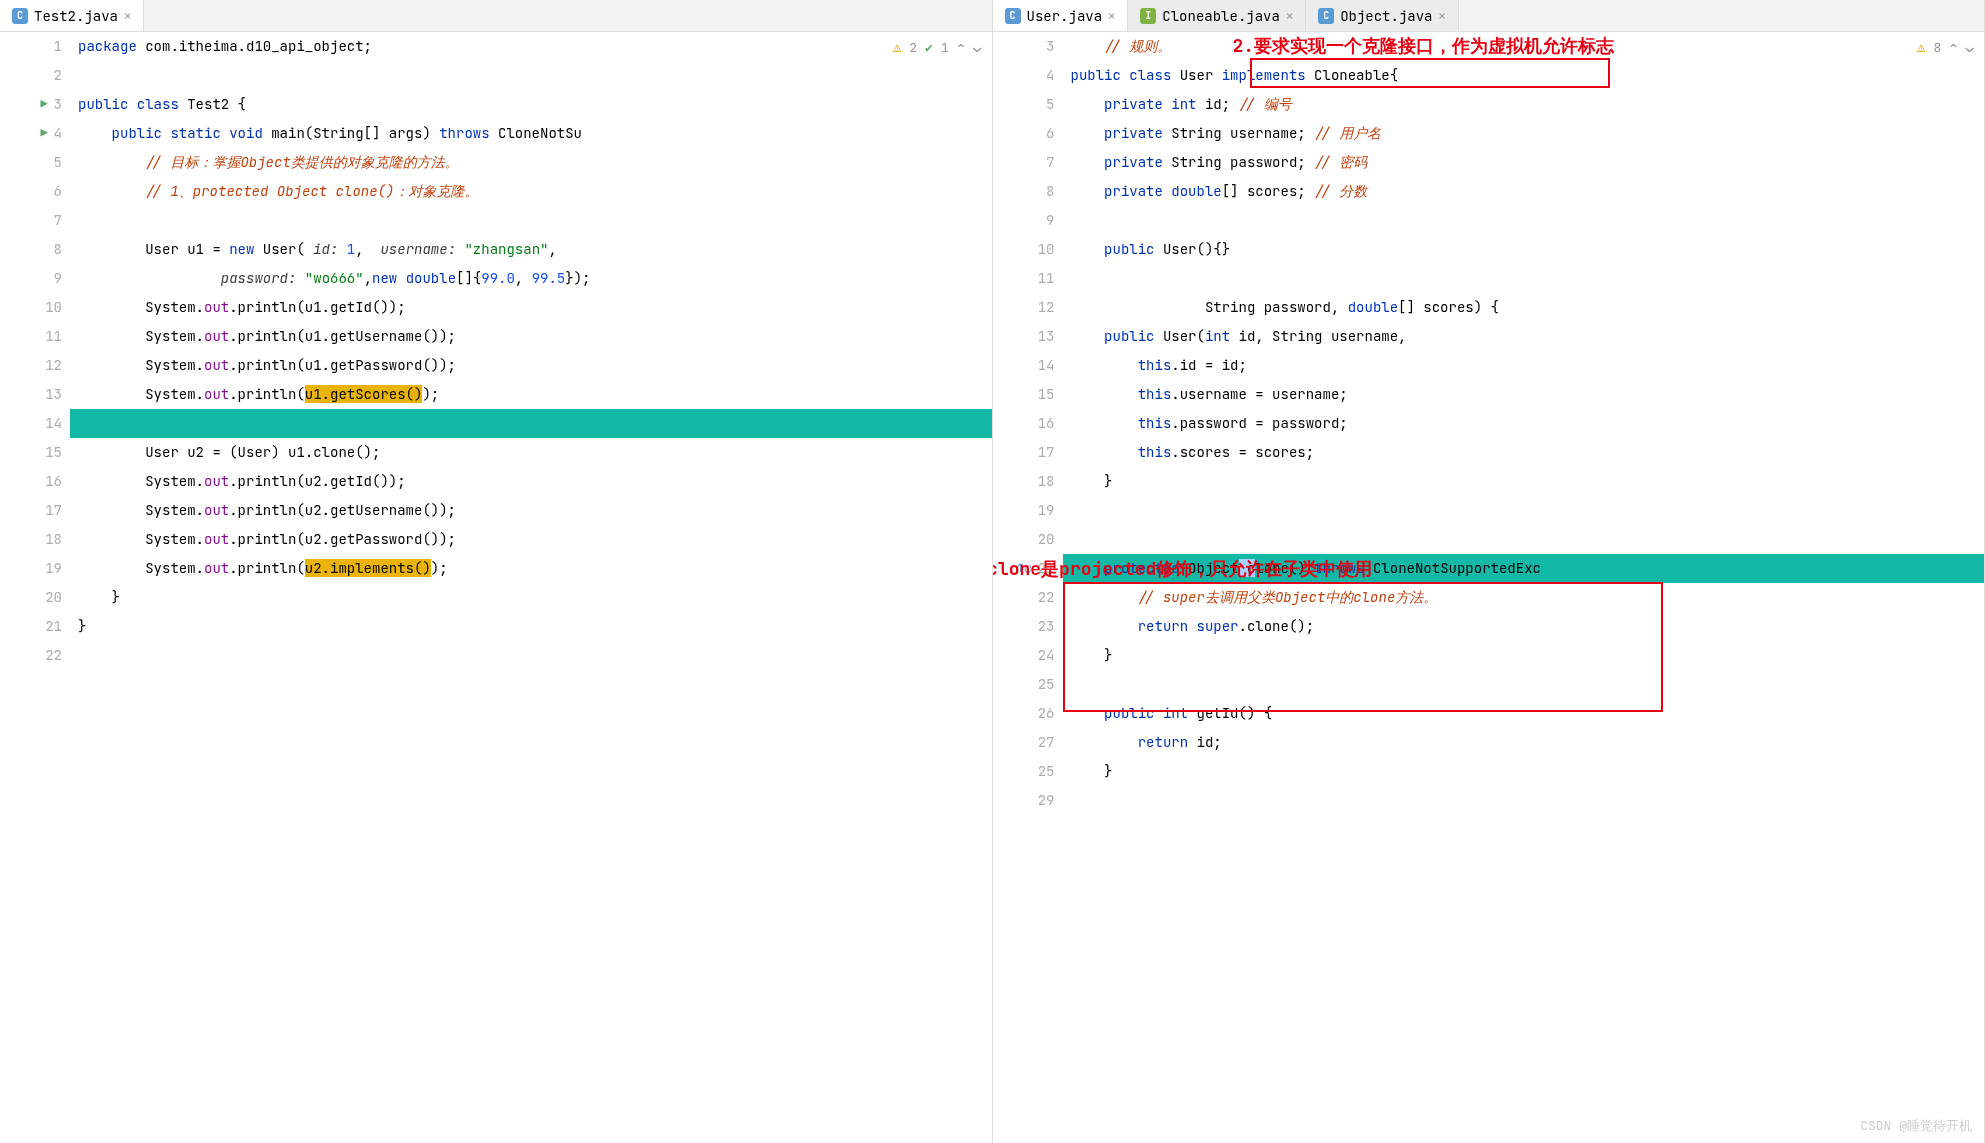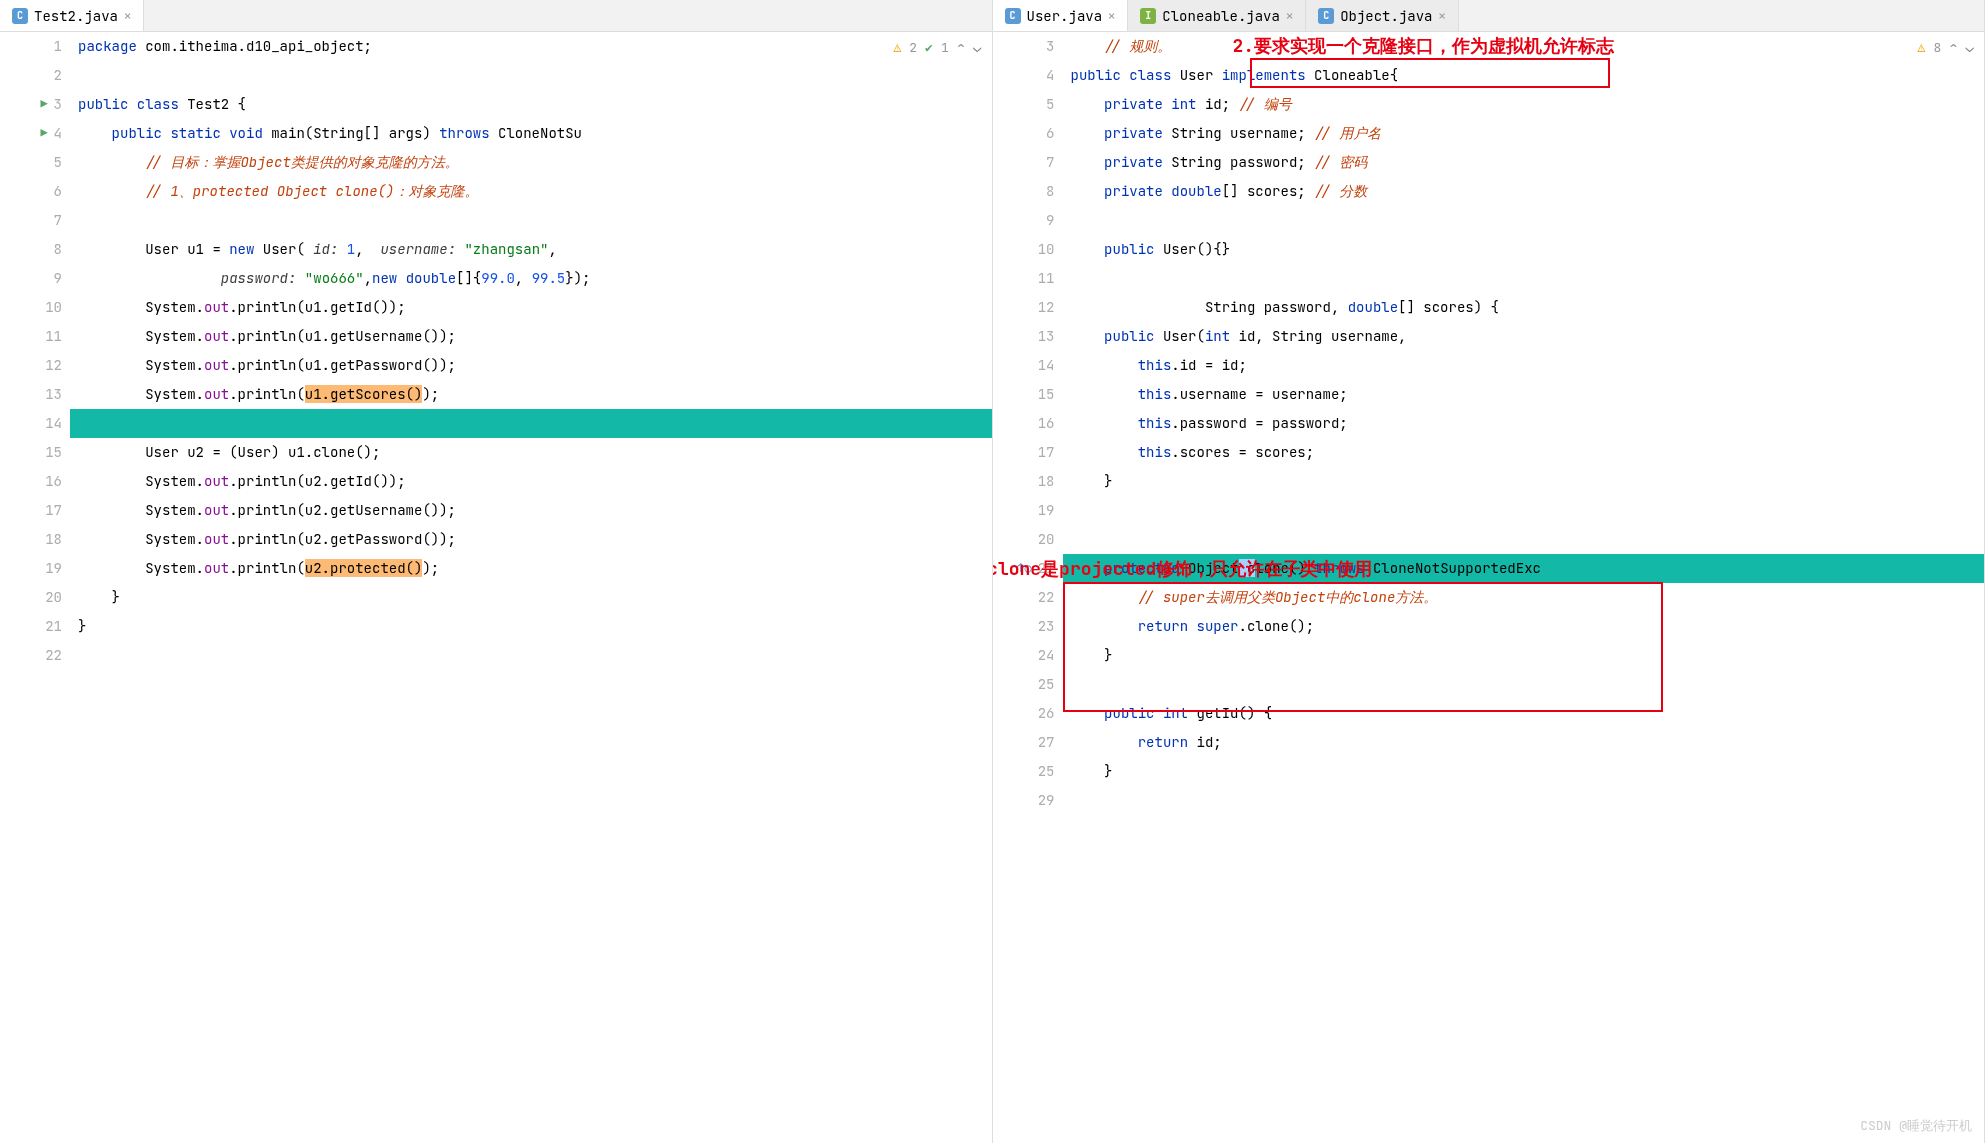--- a/index.html
+++ b/index.html
@@ -20,21 +20,21 @@
 .override-icon { color: #4a86c7; font-size: 12px; }
 .code { flex: 1; position: relative; }
 .code-line { height: 29px; line-height: 29px; white-space: pre; padding-left: 8px; }
 .kw { color: #0033b3; }
 .str { color: #067d17; }
 .com { color: #c2410c; font-style: italic; }
 .num { color: #1750eb; }
 .field { color: #871094; text-align: center; }
 .param { color: #3d3d3d; font-style: italic; }
 .type { color: #000; }
-.hl { background: #fdba74; }
+.hl { background: #eab308; }
 .hl-strong { background: #14b8a6; }
 .sel { background: #a6d2ff; }
 .inspections { position: absolute; top: 6px; right: 10px; display: flex; gap: 8px; align-items: center; color: #999; font-size: 13px; }
 .warn-icon { color: #eba400; }
 .ok-icon { color: #59a869; }
 .nav-arrow { color: #888; font-size: 14px; }
 .annotation { position: absolute; color: #e60012; font-weight: bold; font-size: 18px; z-index: 10; }
 .red-box { position: absolute; border: 2px solid #e60012; z-index: 9; }
 .watermark { position: absolute; bottom: 8px; right: 12px; color: #ccc; font-size: 13px; }
 </style>
@@ -142,21 +142,21 @@
           <div class="code-line">                 <span class="param">password:</span> <span class="str">"wo666"</span>,<span class="kw">new double</span>[]{<span class="num">99.0</span>, <span class="num">99.5</span>});</div>
           <div class="code-line">        System.<span class="field">out</span>.println(u1.getId());</div>
           <div class="code-line">        System.<span class="field">out</span>.println(u1.getUsername());</div>
           <div class="code-line">        System.<span class="field">out</span>.println(u1.getPassword());</div>
           <div class="code-line">        System.<span class="field">out</span>.println(<span class="hl">u1.getScores()</span>);</div>
           <div class="code-line hl-strong"></div>
           <div class="code-line">        User u2 = (User) u1.clone();</div>
           <div class="code-line">        System.<span class="field">out</span>.println(u2.getId());</div>
           <div class="code-line">        System.<span class="field">out</span>.println(u2.getUsername());</div>
           <div class="code-line">        System.<span class="field">out</span>.println(u2.getPassword());</div>
-          <div class="code-line">        System.<span class="field">out</span>.println(<span class="hl">u2.protected()</span>);</div>
+          <div class="code-line">        System.<span class="field">out</span>.println(<span class="hl">u2.implements()</span>);</div>
           <div class="code-line">    }</div>
           <div class="code-line">}</div>
           <div class="code-line"></div>
         </div>
     </div>
   </div>
 
   <div class="pane">
     <div class="tabs">
       <div class="tab">

